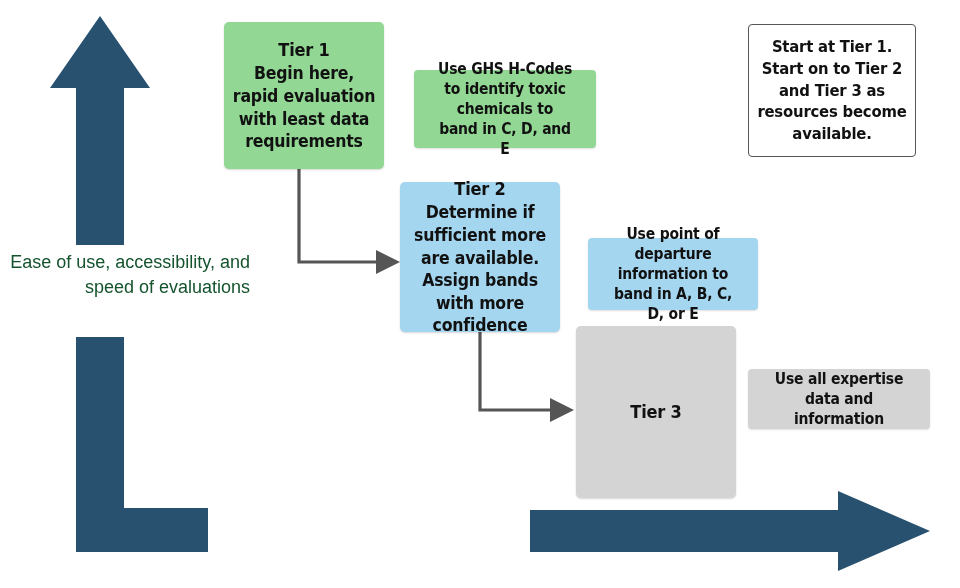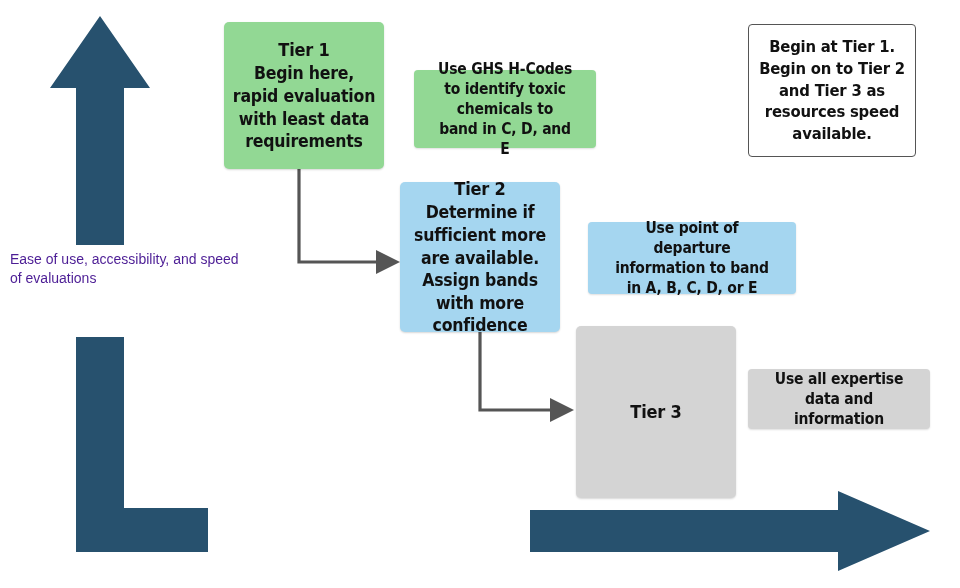--- a/index.html
+++ b/index.html
@@ -66,21 +66,21 @@
     line-height: 1.3;
     font-weight: 700;
     letter-spacing: -0.2px;
     display: flex;
     align-items: center;
     justify-content: center;
     padding: 5px 24px;
     box-shadow: 0 1px 2px rgba(0,0,0,0.13);
   }
   .note1 { background: #92d894; left: 414px; top: 70px;  width: 182px; height: 78px; }
-  .note2 { background: #a5d6f0; left: 588px; top: 222px; width: 208px; height: 72px; }
+  .note2 { background: #a5d6f0; left: 588px; top: 238px; width: 170px; height: 72px; }
   .note3 { background: #d4d4d4; left: 748px; top: 369px; width: 182px; height: 60px; }
 
   
   .legend-box {
     position: absolute;
     left: 748px; top: 24px;
     width: 168px; height: 133px;
     box-sizing: border-box;
     background: #ffffff;
     border: 1.6px solid #555555;
@@ -95,24 +95,24 @@
     line-height: 1.33;
     font-weight: 600;
     letter-spacing: -0.2px;
     padding: 4px 8px;
   }
   .legend-box b { font-weight: 800; }
 
   
   .axis-label {
     position: absolute;
-    text-align: left;
-    color: #4c1d95;
+    text-align: right;
+    color: #14532d;
     font-family: "Liberation Sans", sans-serif;
-    font-size: 14px;
+    font-size: 18px;
     line-height: 1.38;
     font-weight: 400;
   }
   .axis-vertical  { left: 10px;  top: 250px; width: 240px; }
   .axis-horizontal{ left: 196px; top: 498px; width: 348px; }
 
   
   .connector-svg {
     position: absolute;
     left: 0; top: 0;
@@ -164,24 +164,24 @@
   <div class="tier-box tier3">
     <span class="tier-title">Tier 3</span>
   </div>
 
   <div class="note-box note3">
     <span>Use all expertise data and information</span>
   </div>
 
   <div class="legend-box">
     <span>
-      <span>Begin at </span><b>Tier 1</b><span>.</span>
-      <span>Begin on to </span><b>Tier 2</b>
+      <span>Start at </span><b>Tier 1</b><span>.</span>
+      <span>Start on to </span><b>Tier 2</b>
       <span>and </span><b>Tier 3</b><span> as</span>
-      <span>resources speed</span>
+      <span>resources become</span>
       <span>available.</span>
     </span>
   </div>
 
   <div class="axis-label axis-vertical">Ease of use, accessibility, and speed of evaluations</div>
 
 
 </div>
 
 </body></html>

